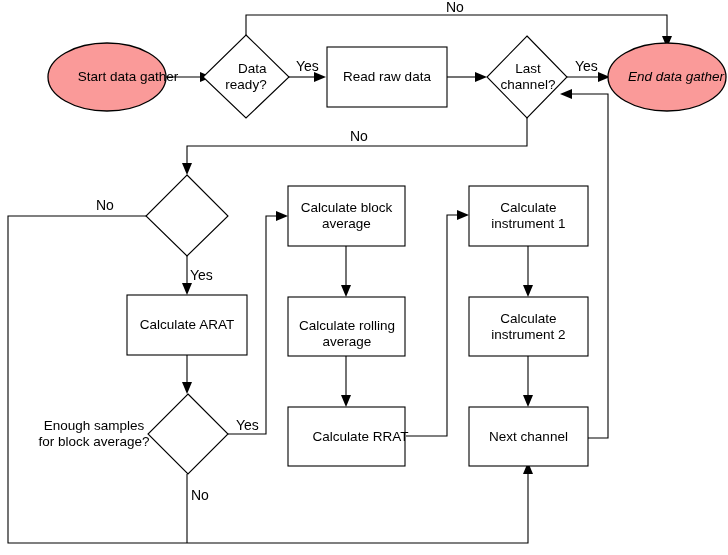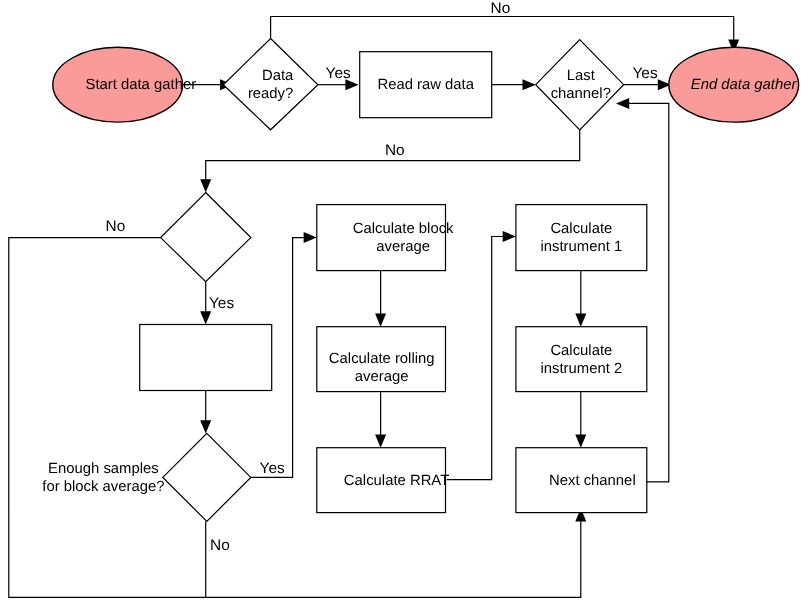--- a/index.html
+++ b/index.html
@@ -196,39 +196,40 @@
 ready?</div>
 
   <div class="node-label" style="left:327px; top:57px; width:120px; height:40px;">Read raw data</div>
 
   <div class="node-label" style="left:489px; top:57px; width:78px; height:40px;">Last
 channel?</div>
 
   <div class="node-label" style="left:608px; top:60px; width:136px; height:34px;font-style:italic;">End data gather</div>
 
 
+  <div class="node-label" style="left:127px; top:305px; width:120px; height:40px;">Calculate ARAT</div>
 
   <div class="node-label" style="left:27px; top:414px; width:134px; height:40px; justify-content:center;">Enough samples
 for block average?</div>
 
-  <div class="node-label" style="left:288px; top:196px; width:117px; height:40px;padding-left:20px;">Calculate block
+  <div class="node-label" style="left:288px; top:196px; width:117px; height:40px;">Calculate block
 average</div>
 
   <div class="node-label" style="left:288px; top:314px; width:118px; height:40px;">Calculate rolling
 average</div>
 
   <div class="node-label" style="left:288px; top:417px; width:117px; height:40px;margin-left:14px;">Calculate RRAT</div>
 
   <div class="node-label" style="left:469px; top:196px; width:119px; height:40px;">Calculate
 instrument 1</div>
 
   <div class="node-label" style="left:469px; top:307px; width:119px; height:40px;">Calculate
 instrument 2</div>
 
-  <div class="node-label" style="left:469px; top:417px; width:119px; height:40px;padding-left:10px;">Next channel</div>
+  <div class="node-label" style="left:469px; top:417px; width:119px; height:40px;">Next channel</div>
 
   <div class="edge-label" style="left:446px; top:1px;">No</div>
 
   <div class="edge-label" style="left:296px; top:60px;">Yes</div>
 
   <div class="edge-label" style="left:575px; top:60px;">Yes</div>
 
   <div class="edge-label" style="left:350px; top:130px;">No</div>
 
   <div class="edge-label" style="left:96px; top:199px;">No</div>

